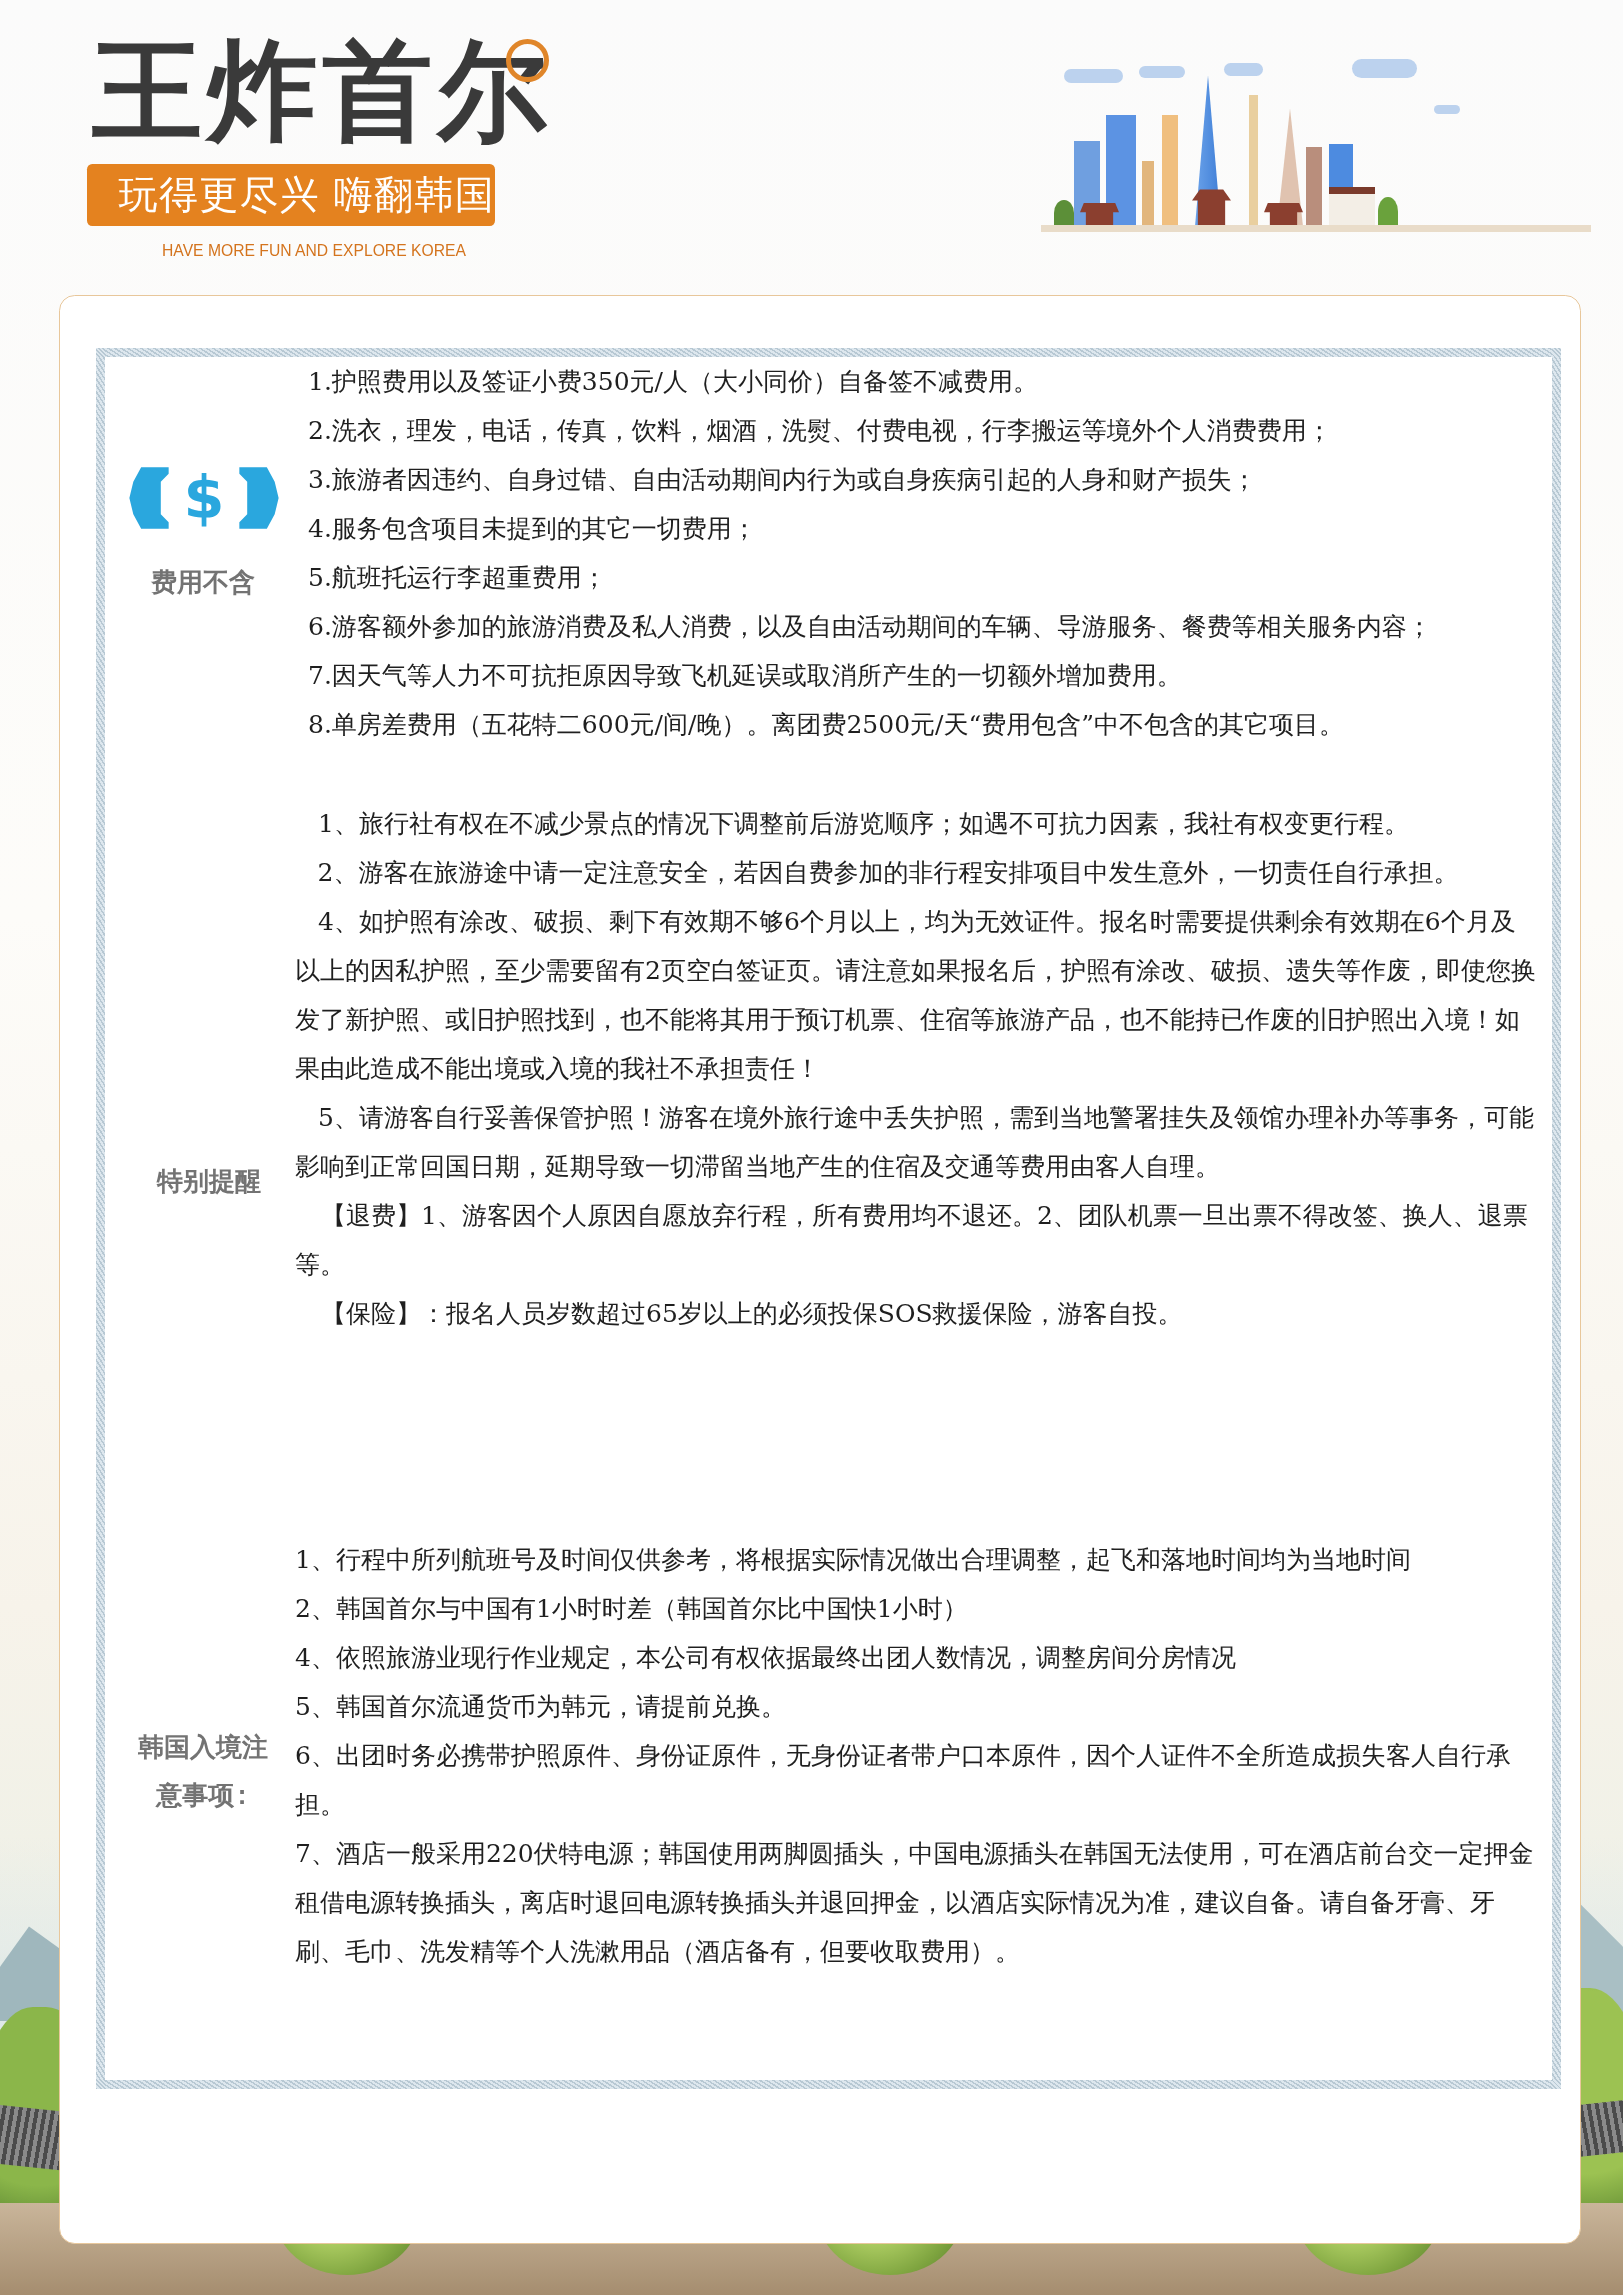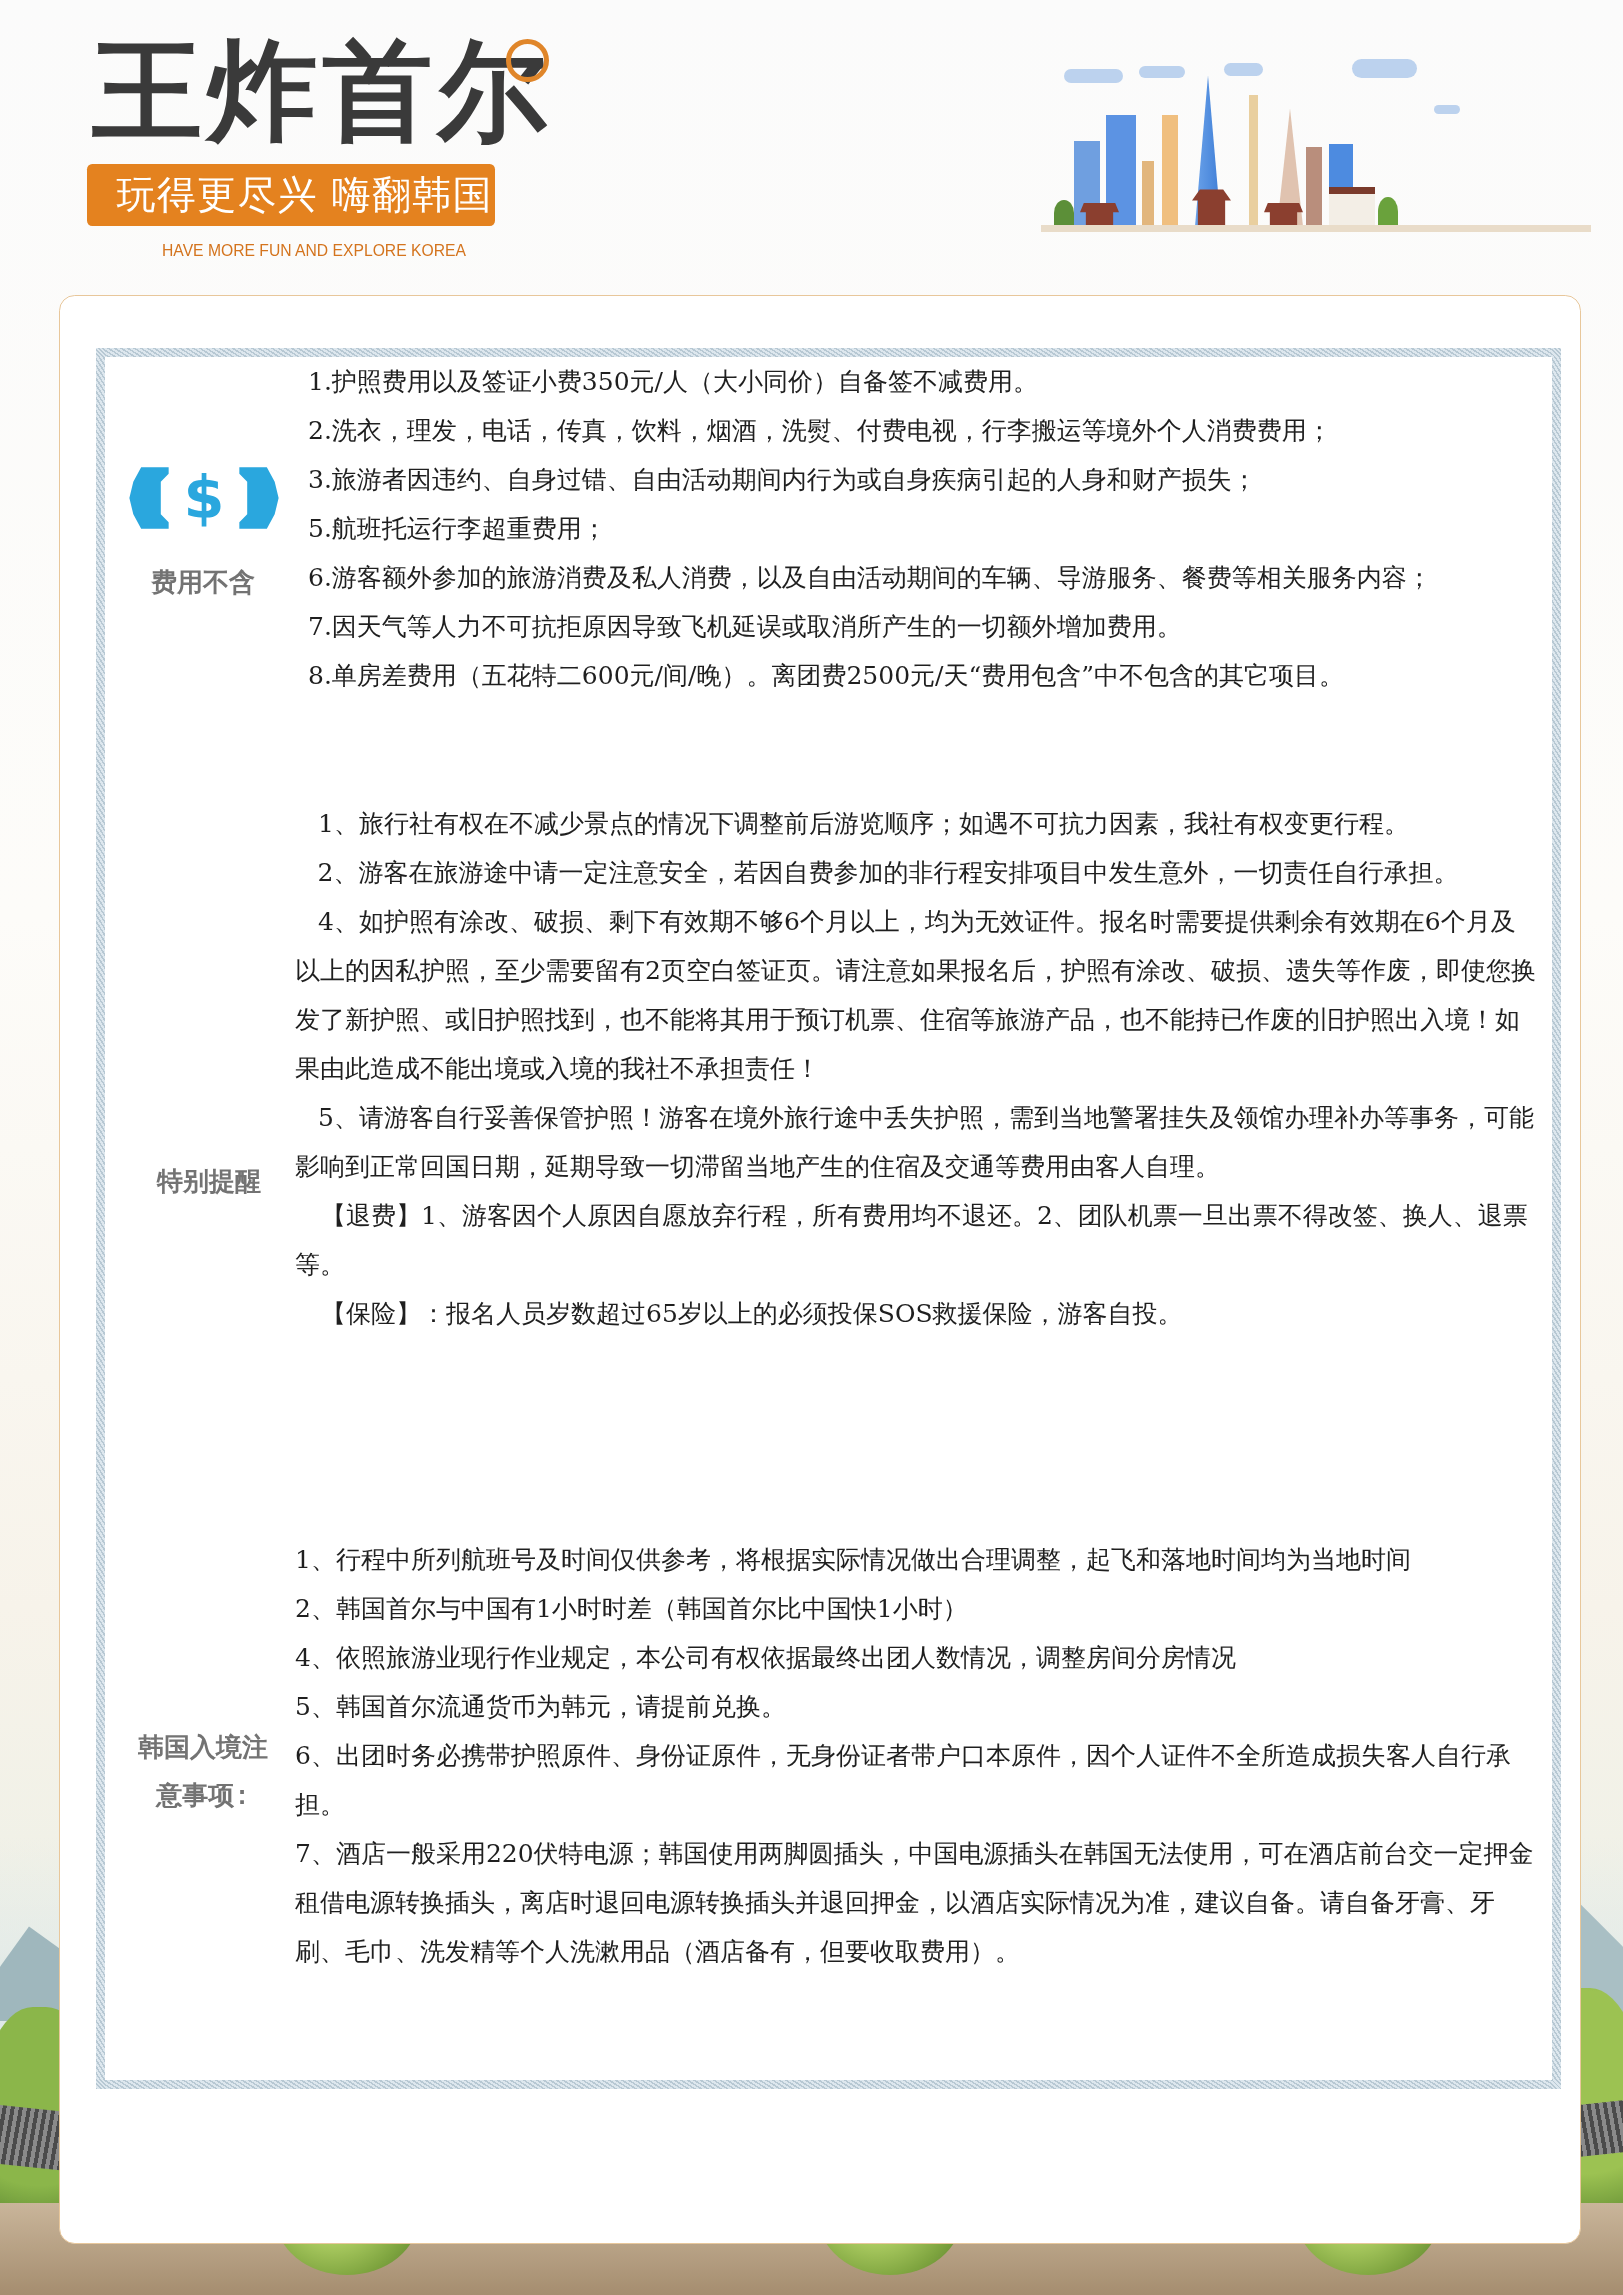--- a/index.html
+++ b/index.html
@@ -26,21 +26,21 @@
   .scenery .roof-l { position:absolute; left:-13px; top:281px; width:275px; height:59px;
     background: repeating-linear-gradient(100deg, #4b4b4b 0 3.9px, #8a8a8a 3.9px 7.9px); transform: skewY(6deg); }
   .scenery .roof-r { position:absolute; right:-13px; top:275px; width:249px; height:52px;
     background: repeating-linear-gradient(80deg, #4b4b4b 0 3.9px, #8a8a8a 3.9px 7.9px); transform: skewY(-6deg); }
   .scenery .ground { position:absolute; left:0; right:0; bottom:0; height:92px;
     background: linear-gradient(180deg, #c9b59a 0%, #a58d6f 100%); }
   .scenery .tree-mid { position:absolute; bottom:19.6px; width:144px; height:118px; border-radius:50%;
     background: radial-gradient(circle at 40% 35%, #b8d66a 0 30%, #7ea43f 70%, #557a2b 100%); }
 
   
-  .header { position:absolute; left:0; top:0; width:1623px; height:281px; }
+  .header { position:absolute; left:0; top:0; width:1623px; height:281px;text-align:right; }
   .brand-title { position:absolute; left:92px; top:36px; font-family:"DejaVu Serif","Liberation Serif",serif;
     font-weight:bold; font-size:110px; letter-spacing:5.2px; color:#3a3a3a; line-height:1; }
   .brand-ring { position:absolute; left:506px; top:39px; width:43px; height:43px; border:5.9px solid #e0862a; border-radius:50%; }
   .slogan-box { position:absolute; left:87px; top:164px; width:408px; height:62px; background:#e4821f;
     border-radius:5.2px; color:#fff; font-family:"DejaVu Sans","Liberation Sans",sans-serif;
     font-size:39px; line-height:62px; padding-left:29.5px; letter-spacing:1.3px; }
   .slogan-en { position:absolute; left:162px; top:242px; color:#d4741e; font-family:"Liberation Sans","DejaVu Sans",sans-serif;
     font-size:15.7px; letter-spacing:0px; }
 
   
@@ -122,20 +122,21 @@
       <svg class="dollar-icon" viewBox="0 0 232 110">
         <path d="M20 8 L62 8 L62 18 L50 30 L50 80 L62 92 L62 102 L20 102 L8 80 L2 55 L8 30 Z" fill="#2aa7de"></path>
         <path d="M212 8 L170 8 L170 18 L182 30 L182 80 L170 92 L170 102 L212 102 L224 80 L230 55 L224 30 Z" fill="#2aa7de"></path>
         <text x="116" y="86" text-anchor="middle" font-family="DejaVu Sans, sans-serif" font-weight="bold" font-size="90" fill="#2aa7de">$</text>
       </svg>
       <div class="section-label" style="top:203px;">费用不含</div>
       <div class="items" style="top:0px;">
         <p class="indent">1.护照费用以及签证小费350元/人（大小同价）自备签不减费用。</p>
         <p class="indent">2.洗衣，理发，电话，传真，饮料，烟酒，洗熨、付费电视，行李搬运等境外个人消费费用；</p>
         <p class="indent">3.旅游者因违约、自身过错、自由活动期间内行为或自身疾病引起的人身和财产损失；</p>
+        <p class="indent">4.服务包含项目未提到的其它一切费用；</p>
         <p class="indent">5.航班托运行李超重费用；</p>
         <p class="indent">6.游客额外参加的旅游消费及私人消费，以及自由活动期间的车辆、导游服务、餐费等相关服务内容；</p>
         <p class="indent">7.因天气等人力不可抗拒原因导致飞机延误或取消所产生的一切额外增加费用。</p>
         <p class="indent">8.单房差费用（五花特二600元/间/晚）。离团费2500元/天“费用包含”中不包含的其它项目。</p>
       </div>
     </div>
 
     <div class="section" style="top:442px;height:759px;">
       <div class="section-label" style="top:360px;padding-left:12px;">特别提醒</div>
       <div class="items" style="top:0px;left:190px;">

